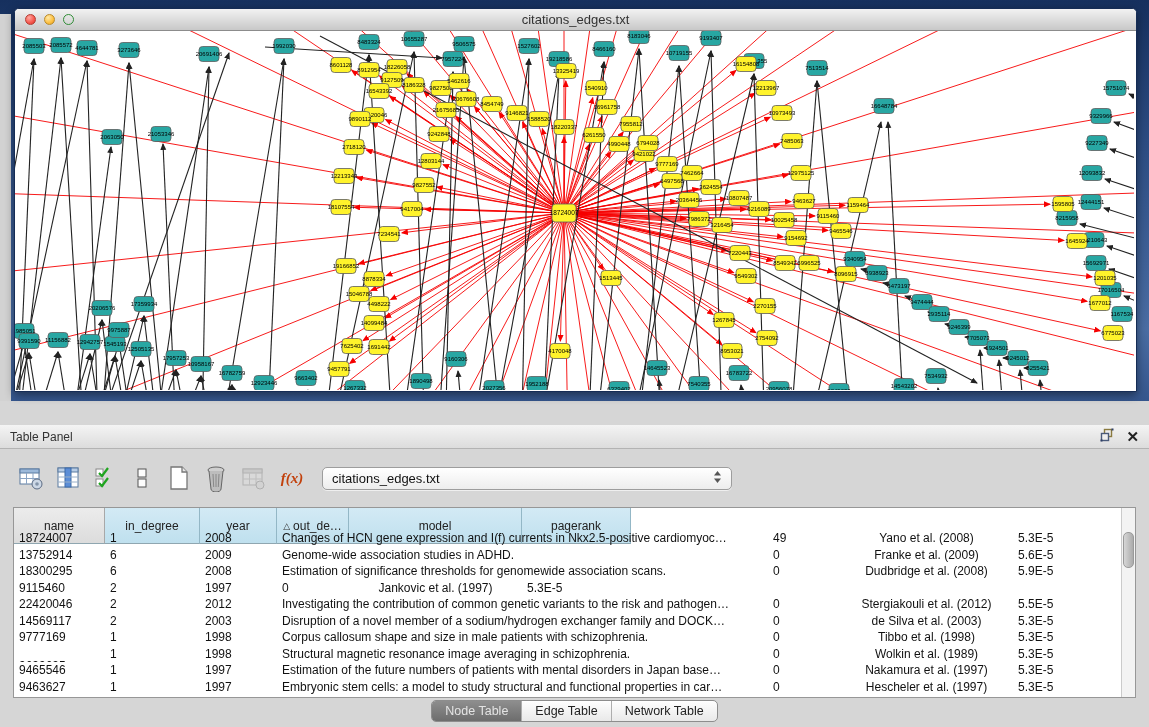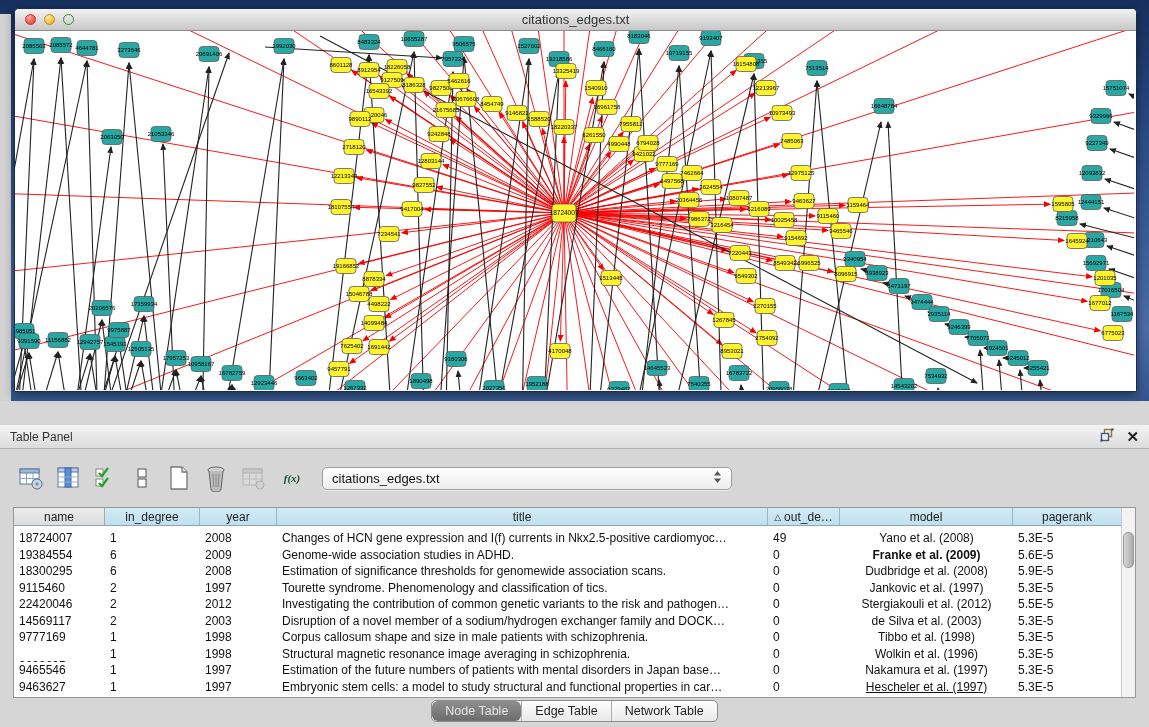--- a/index.html
+++ b/index.html
@@ -27,49 +27,49 @@
   .blkln{stroke:#222;stroke-width:1.1;}
 
   
   .table-panel{position:absolute;left:0;top:425px;width:1149px;height:326px;background:#d6d6d6;}
   .tp-header{height:23px;background:linear-gradient(#f4f4f4,#dcdcdc);border-bottom:1px solid #b3b3b3;
              display:flex;align-items:center;padding:0 10px;font-size:12px;color:#333;}
   .tp-tools{margin-left:auto;display:flex;align-items:center;gap:12px;}
   .tp-close{font-size:15px;font-weight:bold;color:#222;line-height:1;}
   .tp-toolbar{height:58px;display:flex;align-items:center;padding-left:16px;gap:7px;}
   .tbtn{width:30px;height:30px;display:flex;align-items:center;justify-content:center;}
-  .fx{font-family:"Liberation Serif",serif;font-style:italic;font-weight:bold;font-size:11px;color:#14532d;
+  .fx{font-family:"Liberation Serif",serif;font-style:italic;font-weight:bold;font-size:15px;color:#c2410c;
       width:34px;text-align:center;}
   .combo{width:390px;height:21px;border:1px solid #9d9d9d;border-radius:5px;margin-left:6px;
          background:linear-gradient(#ffffff,#ededed);display:flex;align-items:center;padding:0 9px;
          font-size:13px;color:#111;box-shadow:0 1px 0 rgba(255,255,255,.6);}
   .combo .arrows{margin-left:auto;}
 
   .table-outer{position:absolute;left:13px;top:82px;width:1123px;height:191px;background:#fff;
                border:1px solid #979797;box-sizing:border-box;overflow:hidden;}
   .thead{display:flex;height:22px;}
-  .th{box-sizing:border-box;height:18px;font-size:12px;color:#222;display:flex;align-items:center;
+  .th{box-sizing:border-box;height:36px;font-size:12px;color:#222;display:flex;align-items:center;
       justify-content:center;background:linear-gradient(#d3eaf5,#bfe0ee);border-right:1px solid #93b7c6;
       border-bottom:1px solid #8fa6b0;white-space:nowrap;overflow:hidden;text-align:center;}
   .th.gray{background:linear-gradient(#ececec,#dcdcdc);border-right:1px solid #a8a8a8;}
   .th .sorticon{font-size:9px;margin-right:3px;color:#333;}
   .tr{display:flex;height:16.5px;background:#fff;}
   .td{box-sizing:border-box;font-size:12px;color:#111;line-height:16.5px;white-space:nowrap;
       overflow:hidden;padding:0 0 0 5px;}
   .td.center{text-align:center;padding:0;}
   .vscroll{position:absolute;right:0;top:0;bottom:0;width:13px;background:#f3f3f3;border-left:1px solid #cbcbcb;}
   .thumb{position:absolute;left:1px;top:24px;width:9px;height:34px;border:1px solid #9a9a9a;border-radius:5px;
          background:linear-gradient(90deg,#d6d6d6,#ababab);}
 
   .tabsbar{position:absolute;left:0;top:273px;width:100%;height:25px;display:flex;justify-content:center;
            align-items:center;}
   .seg{display:flex;border:1px solid #8d8d8d;border-radius:5px;overflow:hidden;height:20px;
        background:linear-gradient(#fefefe,#e9e9e9);box-shadow:inset 0 1px 0 rgba(255,255,255,.9);}
   .seg-item{padding:0 13px;font-size:12.5px;line-height:20px;color:#222;}
-  .seg-item.selected{background:linear-gradient(#8e8e8e,#6d6d6d);color:#e4e4e4;border-radius:6px;}
+  .seg-item.selected{background:linear-gradient(#8e8e8e,#6d6d6d);color:#e4e4e4;}
   .seg-item + .seg-item{border-left:1px solid #adadad;}
 
   .statusbar{position:absolute;right:10px;bottom:7px;display:flex;align-items:center;gap:6px;
              font-size:11.5px;color:#222;}
   .mem-dot{width:12px;height:12px;border-radius:50%;border:1px solid #767676;
            background:radial-gradient(circle at 35% 30%,#9df29d,#2fc52f 65%,#1d9a1d);}
 </style>
 </head>
 <body>
 
@@ -1007,23 +1007,20 @@
       <div class="thead" id="thead">
           <div class="th gray" style="width: 91px;">
             <span>name</span>
           </div>
           <div class="th" style="width: 95px;">
             <span>in_degree</span>
           </div>
           <div class="th" style="width: 77px;">
             <span>year</span>
           </div>
-          <div class="th" style="width: 491px;">
-            <span>title</span>
-          </div>
           <div class="th" style="width: 72px;">
             <span class="sorticon">△</span>
             <span>out_de…</span>
           </div>
           <div class="th" style="width: 173px;">
             <span>model</span>
           </div>
           <div class="th" style="width: 109px;">
             <span>pagerank</span>
           </div>
@@ -1032,42 +1029,41 @@
           <div class="tr">
             <div class="td" style="width: 91px;">18724007</div>
             <div class="td" style="width: 95px;">1</div>
             <div class="td" style="width: 77px;">2008</div>
             <div class="td" style="width: 491px;">Changes of HCN gene expression and I(f) currents in Nkx2.5-positive cardiomyoc…</div>
             <div class="td" style="width: 72px;">49</div>
             <div class="td center" style="width: 173px;">Yano et al. (2008)</div>
             <div class="td" style="width: 109px;">5.3E-5</div>
           </div>
           <div class="tr">
-            <div class="td" style="width: 91px;">19384554</div>
+            <div class="td" style="width: 91px;">13752914</div>
             <div class="td" style="width: 95px;">6</div>
             <div class="td" style="width: 77px;">2009</div>
             <div class="td" style="width: 491px;">Genome-wide association studies in ADHD.</div>
             <div class="td" style="width: 72px;">0</div>
-            <div class="td center" style="width: 173px; font-weight: bold;">Franke et al. (2009)</div>
+            <div class="td center" style="width: 173px;">Franke et al. (2009)</div>
             <div class="td" style="width: 109px;">5.6E-5</div>
           </div>
           <div class="tr">
             <div class="td" style="width: 91px;">18300295</div>
             <div class="td" style="width: 95px;">6</div>
             <div class="td" style="width: 77px;">2008</div>
             <div class="td" style="width: 491px;">Estimation of significance thresholds for genomewide association scans.</div>
             <div class="td" style="width: 72px;">0</div>
             <div class="td center" style="width: 173px;">Dudbridge et al. (2008)</div>
             <div class="td" style="width: 109px;">5.9E-5</div>
           </div>
           <div class="tr">
             <div class="td" style="width: 91px;">9115460</div>
             <div class="td" style="width: 95px;">2</div>
             <div class="td" style="width: 77px;">1997</div>
-            <div class="td" style="width: 491px;">Tourette syndrome. Phenomenology and classification of tics.</div>
             <div class="td" style="width: 72px;">0</div>
             <div class="td center" style="width: 173px;">Jankovic et al. (1997)</div>
             <div class="td" style="width: 109px;">5.3E-5</div>
           </div>
           <div class="tr">
             <div class="td" style="width: 91px;">22420046</div>
             <div class="td" style="width: 95px;">2</div>
             <div class="td" style="width: 77px;">2012</div>
             <div class="td" style="width: 491px;">Investigating the contribution of common genetic variants to the risk and pathogen…</div>
             <div class="td" style="width: 72px;">0</div>
@@ -1091,39 +1087,39 @@
             <div class="td" style="width: 72px;">0</div>
             <div class="td center" style="width: 173px;">Tibbo et al. (1998)</div>
             <div class="td" style="width: 109px;">5.3E-5</div>
           </div>
           <div class="tr">
             <div class="td" style="width: 91px; margin-top: 12px;">9699695</div>
             <div class="td" style="width: 95px;">1</div>
             <div class="td" style="width: 77px;">1998</div>
             <div class="td" style="width: 491px;">Structural magnetic resonance image averaging in schizophrenia.</div>
             <div class="td" style="width: 72px;">0</div>
-            <div class="td center" style="width: 173px;">Wolkin et al. (1996)</div>
+            <div class="td center" style="width: 173px;">Wolkin et al. (1989)</div>
             <div class="td" style="width: 109px;">5.3E-5</div>
           </div>
           <div class="tr">
             <div class="td" style="width: 91px;">9465546</div>
             <div class="td" style="width: 95px;">1</div>
             <div class="td" style="width: 77px;">1997</div>
             <div class="td" style="width: 491px;">Estimation of the future numbers of patients with mental disorders in Japan base…</div>
             <div class="td" style="width: 72px;">0</div>
             <div class="td center" style="width: 173px;">Nakamura et al. (1997)</div>
             <div class="td" style="width: 109px;">5.3E-5</div>
           </div>
           <div class="tr">
             <div class="td" style="width: 91px;">9463627</div>
             <div class="td" style="width: 95px;">1</div>
             <div class="td" style="width: 77px;">1997</div>
             <div class="td" style="width: 491px;">Embryonic stem cells: a model to study structural and functional properties in car…</div>
             <div class="td" style="width: 72px;">0</div>
-            <div class="td center" style="width: 173px; text-decoration: underline;">Hescheler et al. (1997)</div>
+            <div class="td center" style="width: 173px;">Hescheler et al. (1997)</div>
             <div class="td" style="width: 109px;">5.3E-5</div>
           </div>
         </div>
       <div class="vscroll">
         <div class="thumb"></div>
       </div>
     </div>
 
     <div class="tabsbar">
       <div class="seg" id="tabs">

